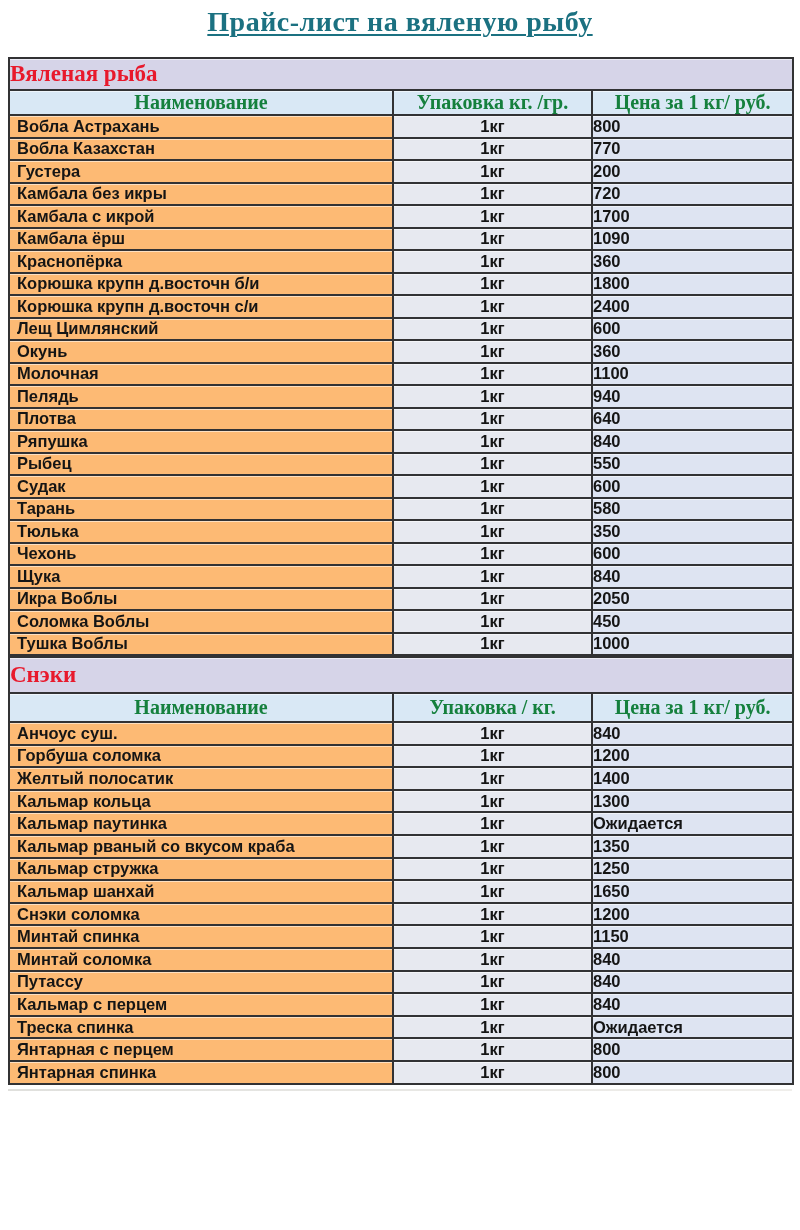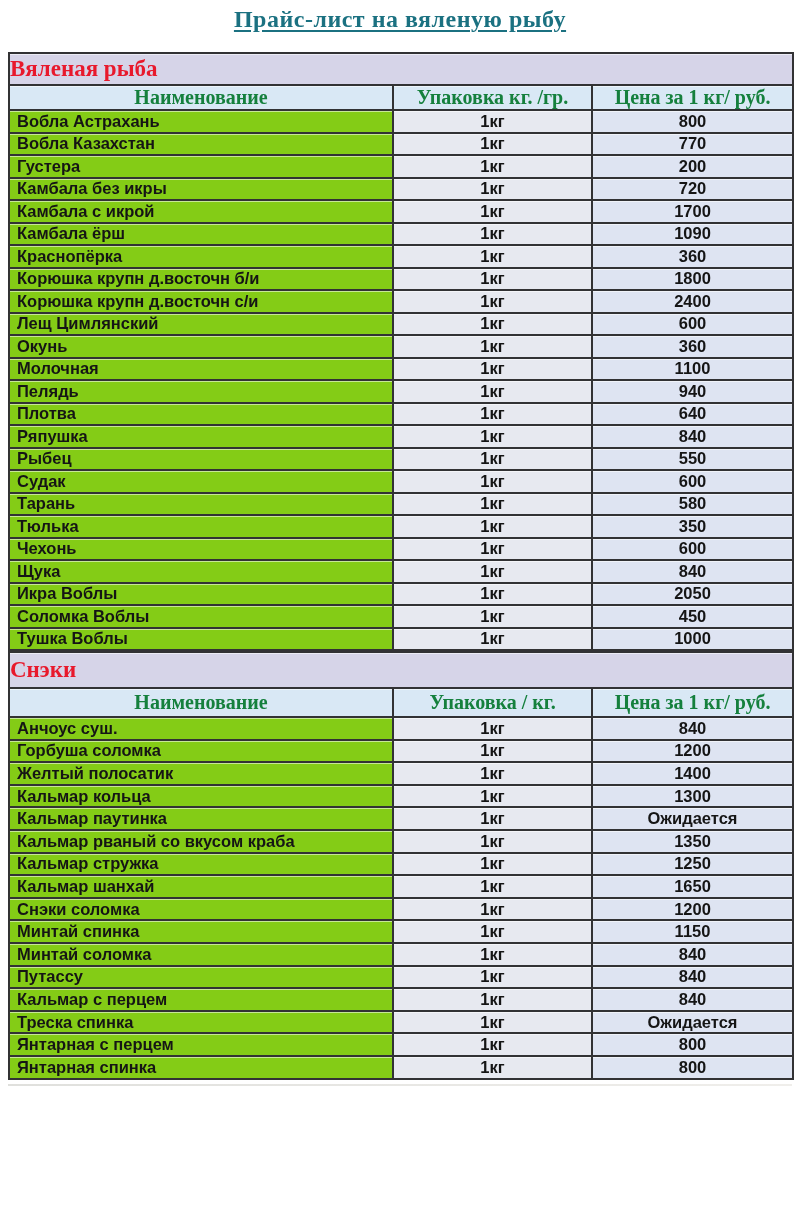--- a/index.html
+++ b/index.html
@@ -14,21 +14,21 @@
   .doc {
     width: 784px;
     margin: 0 auto;
   }
   .title {
     margin: 6px 0 0 0;
     padding: 0;
     text-align: center;
     font-family: "Liberation Serif", serif;
     font-weight: 700;
-    font-size: 24px;
+    font-size: 28px;
     color: #1b7181;
     text-decoration: underline;
     text-decoration-thickness: 2px;
     text-underline-offset: 3px;
     letter-spacing: 0.5px;
   }
   table.price-table {
     width: 784px;
     border-collapse: collapse;
     table-layout: fixed;
@@ -74,32 +74,31 @@
   .item-row td {
     height: 20.5px;
     font-size: 16.5px;
     font-weight: 700;
     color: #151515;
     padding: 0;
   }
   .second .item-row td { height: 20.6px; }
 
   td.name {
-    background: #84cc16;
+    background: #fdba74;
     text-align: left;
     padding-left: 7px;
   }
   td.pack {
     background: #e7e9f0;
     text-align: center;
     margin-left: 32px;
   }
   td.price {
     background: #dee4f2;
-    text-align: center;
   }
   .bottom-shadow {
     margin: 4px 0 0 0;
     height: 2px;
     background: linear-gradient(to right, #d8d8d4, #eceae6);
     opacity: 0.8;
   }
 </style>
 </head>
 <body>

